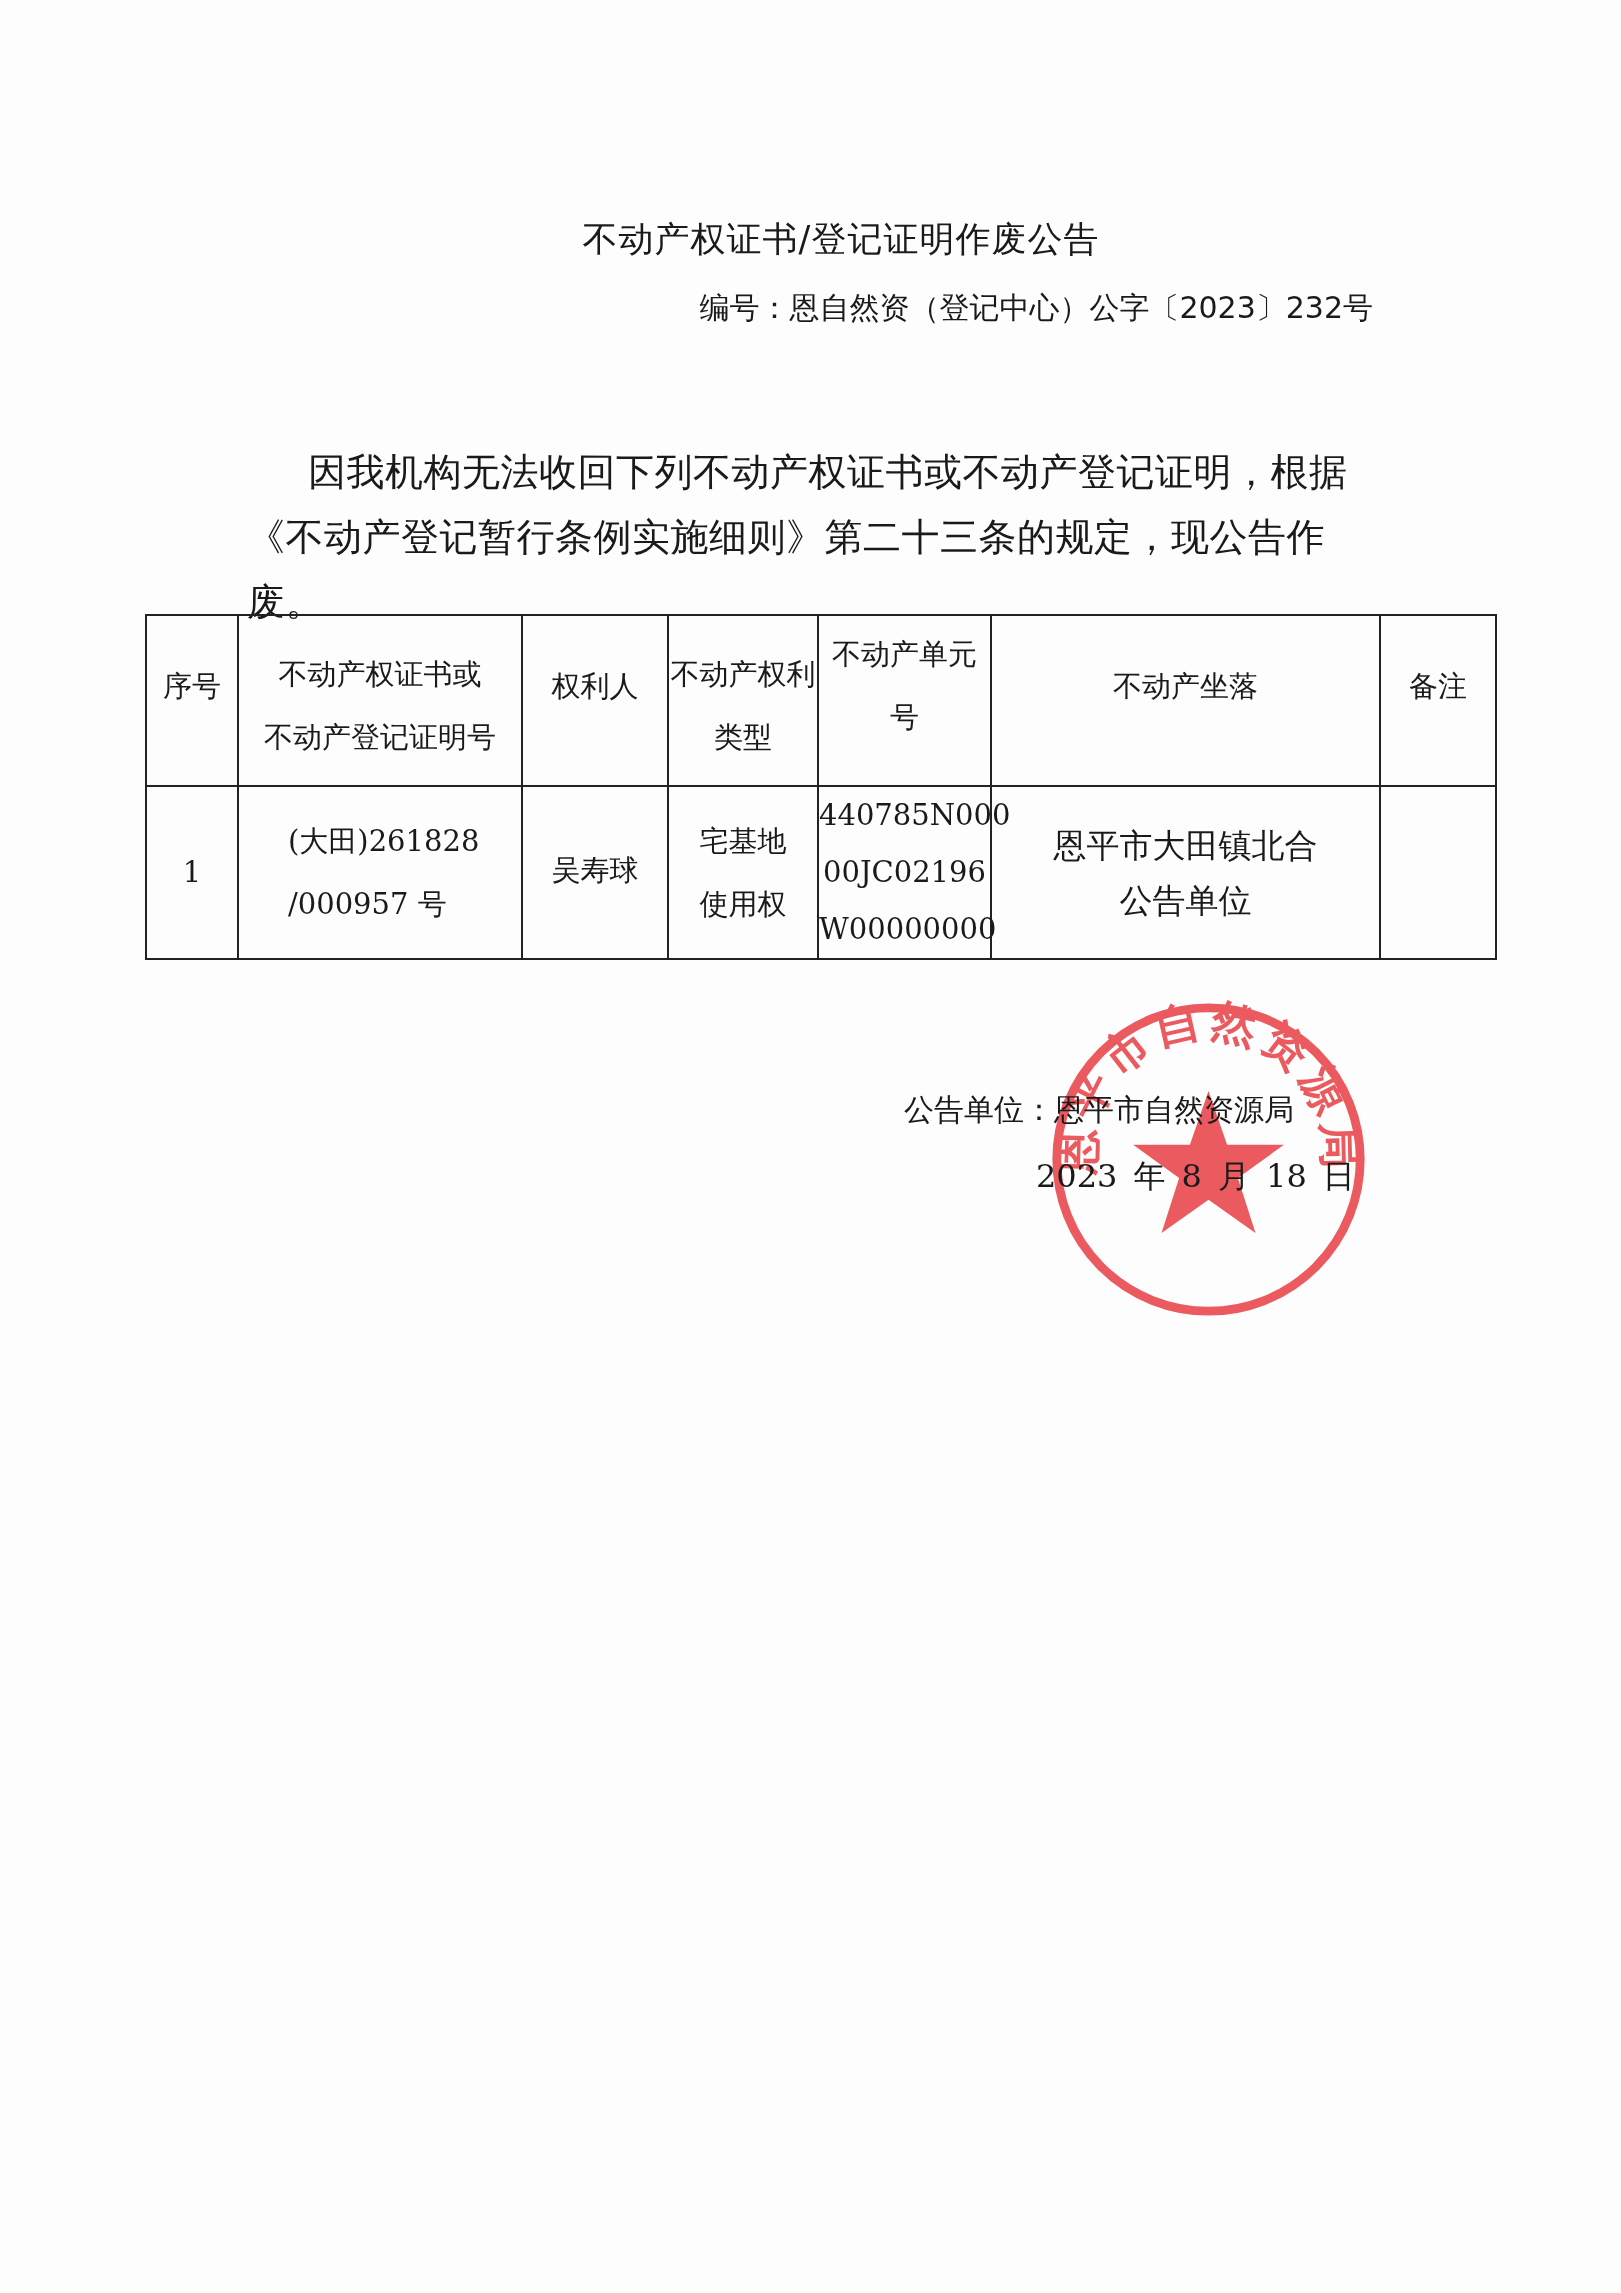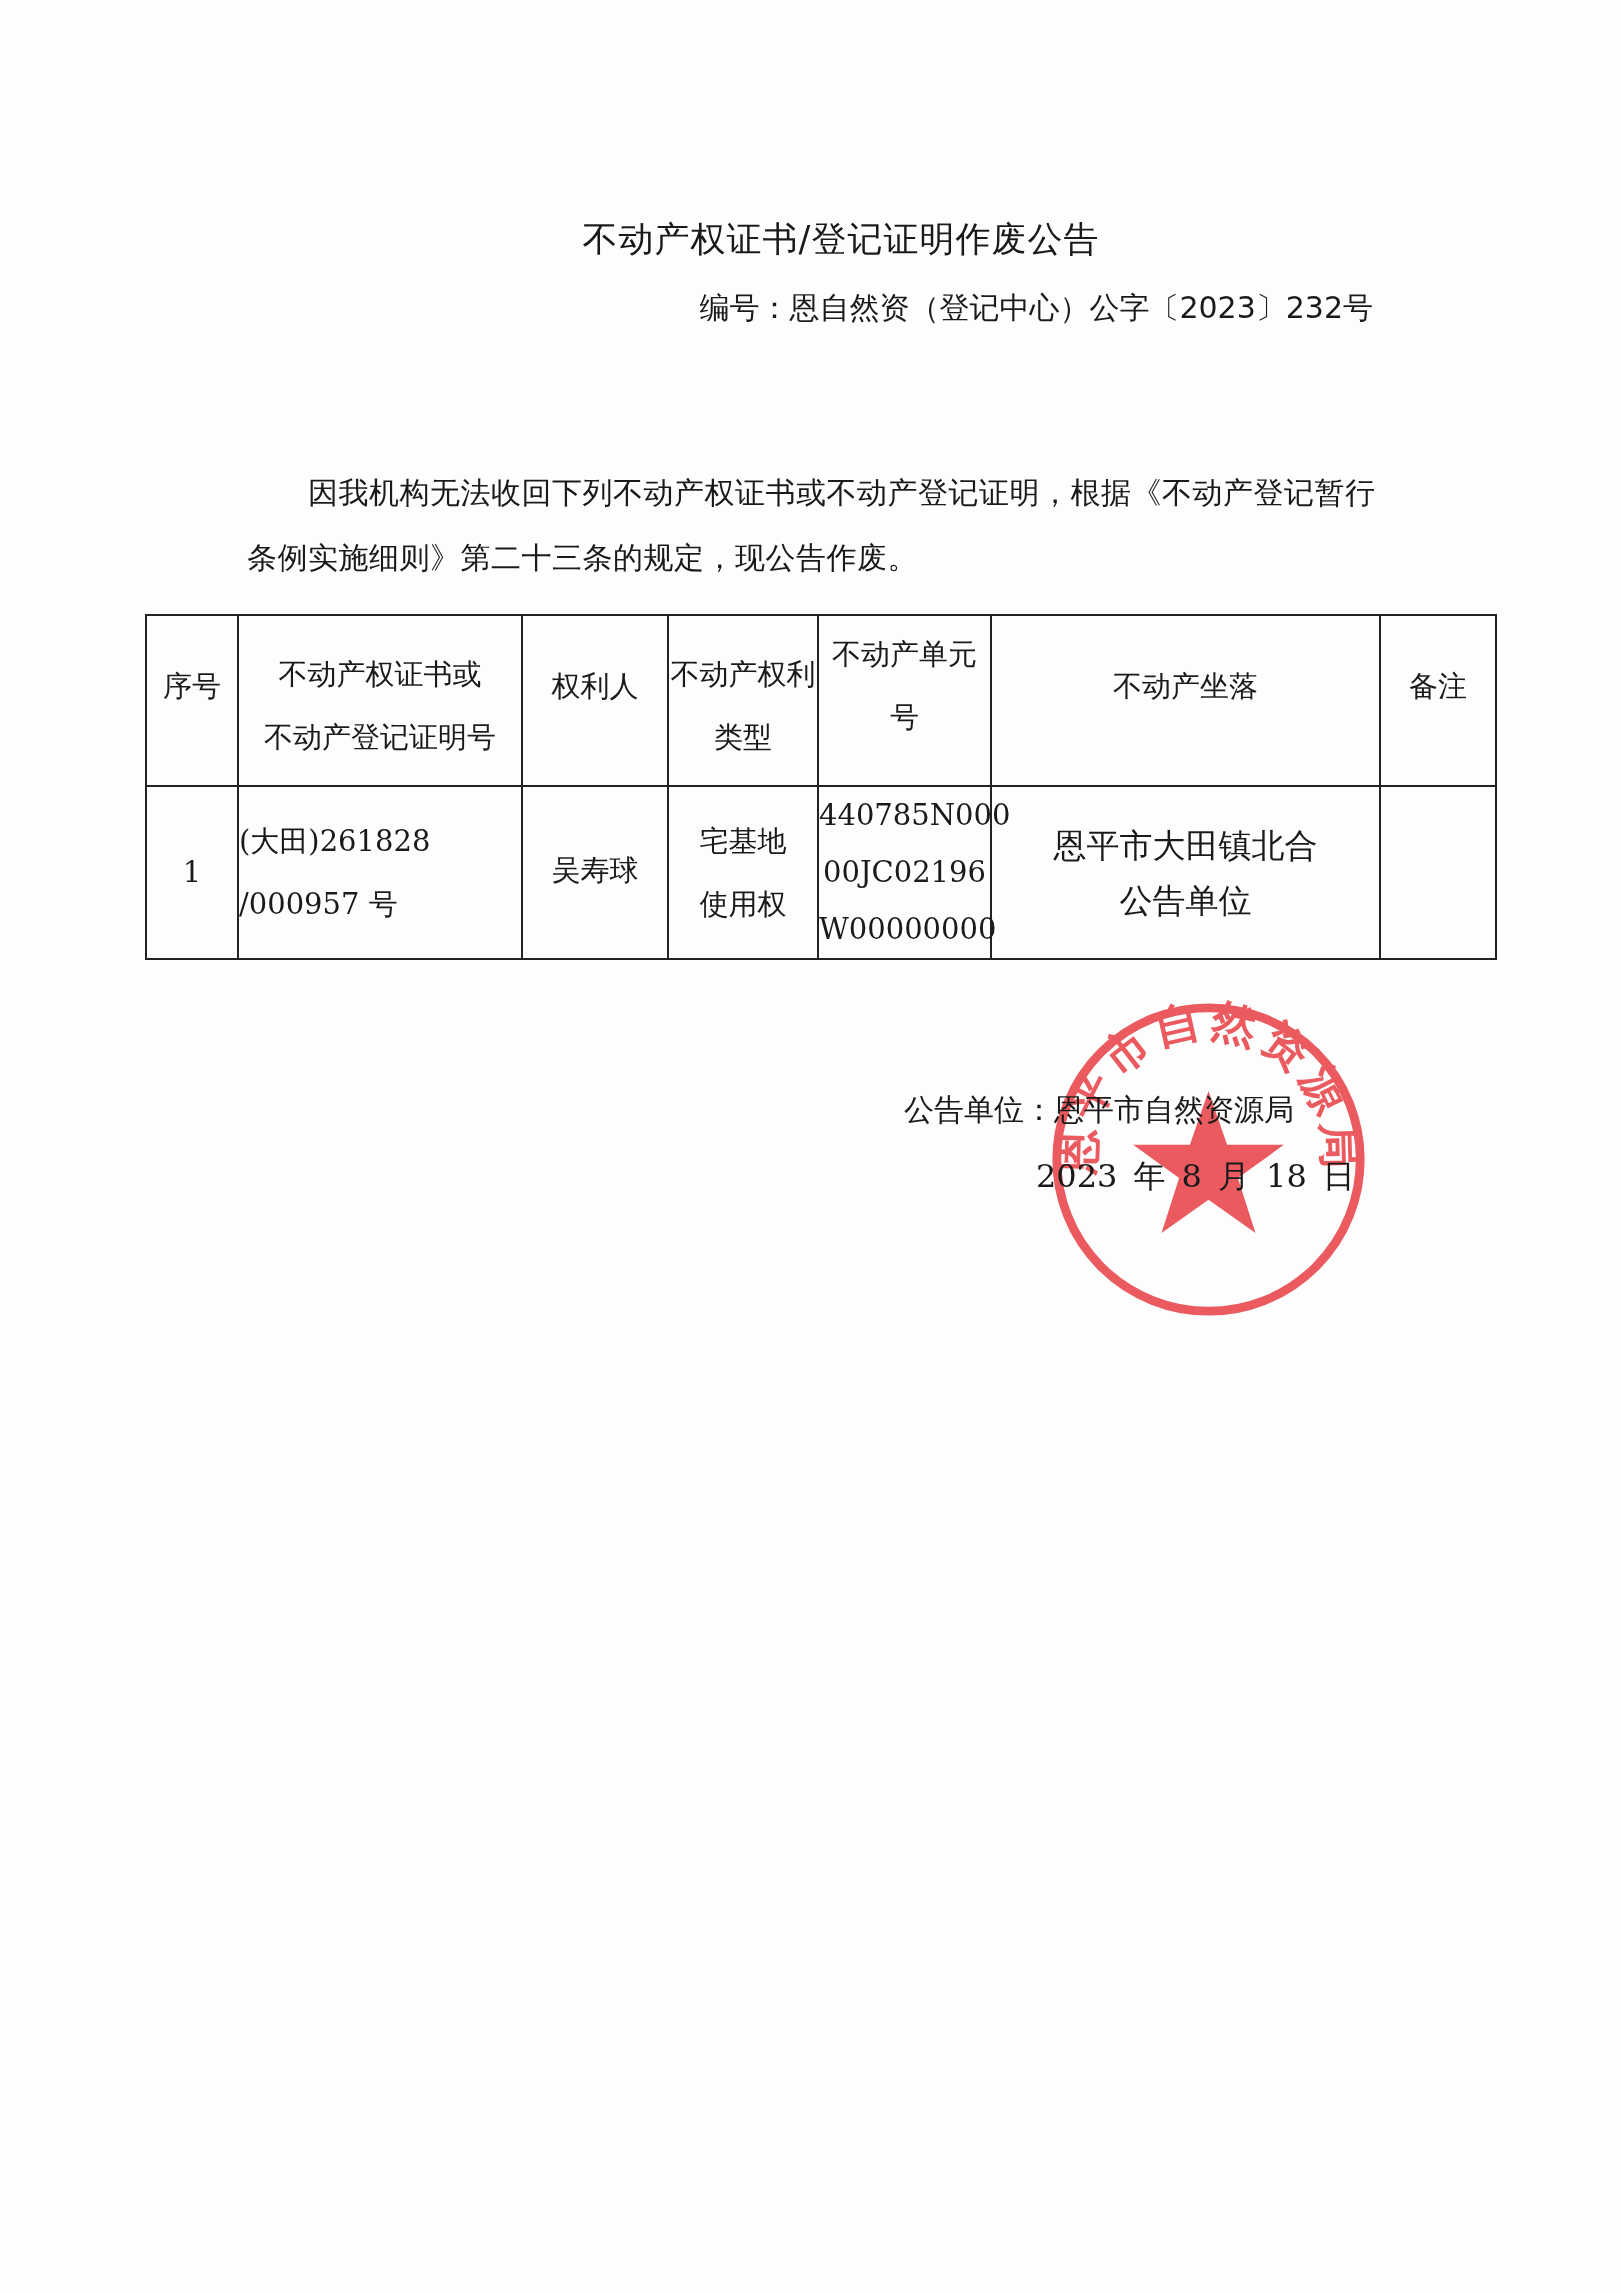--- a/index.html
+++ b/index.html
@@ -10,22 +10,22 @@
   .title {
     position: absolute; left: 0; width: 1621px; top: 216px; text-align: center;
     font-family: "DejaVu Sans", "Liberation Sans", sans-serif; font-size: 35px; letter-spacing: 1px;
     padding-left: 61px; box-sizing: border-box;
   }
   .doc-number {
     position: absolute; right: 248px; top: 288px;
     font-family: "DejaVu Sans", "Liberation Sans", sans-serif; font-size: 30px;
   }
   .paragraph {
-    position: absolute; left: 247px; width: 1137px; top: 460px;
-    font-size: 30px; line-height: 65px; text-indent: 61px; letter-spacing: 0.5px;
+    position: absolute; left: 247px; width: 1137px; top: 440px;
+    font-size: 38px; line-height: 65px; text-indent: 61px; letter-spacing: 0.5px;
   }
   table.notice {
     position: absolute; left: 135px; top: 614px; border-collapse: collapse; table-layout: fixed;
     width: 1350px;
     margin-left: 10px;
   }
   table.notice td, table.notice th {
     border: 2px solid #222; text-align: center; vertical-align: middle;
     font-weight: normal; font-size: 29px; line-height: 63px; padding: 0;
   }
@@ -76,21 +76,21 @@
         <span class="cell-line">类型</span>
       </th>
       <th class="mid"><span>不动产单元号</span></th>
       <th class="mid"><span>不动产坐落</span></th>
       <th class="mid"><span>备注</span></th>
     </tr>
   </thead>
   <tbody>
     <tr>
       <td>1</td>
-      <td style="text-align:left; ">
+      <td style="text-align:left; padding-left:49px;">
         <span class="cell-line">(大田)261828</span>
         <span class="cell-line">/000957 号</span>
       </td>
       <td style="padding-bottom:3.9px;">吴寿球</td>
       <td>
         <span class="cell-line">宅基地</span>
         <span class="cell-line">使用权</span>
       </td>
       <td class="unit">
         <span class="cell-line">440785N000</span>

